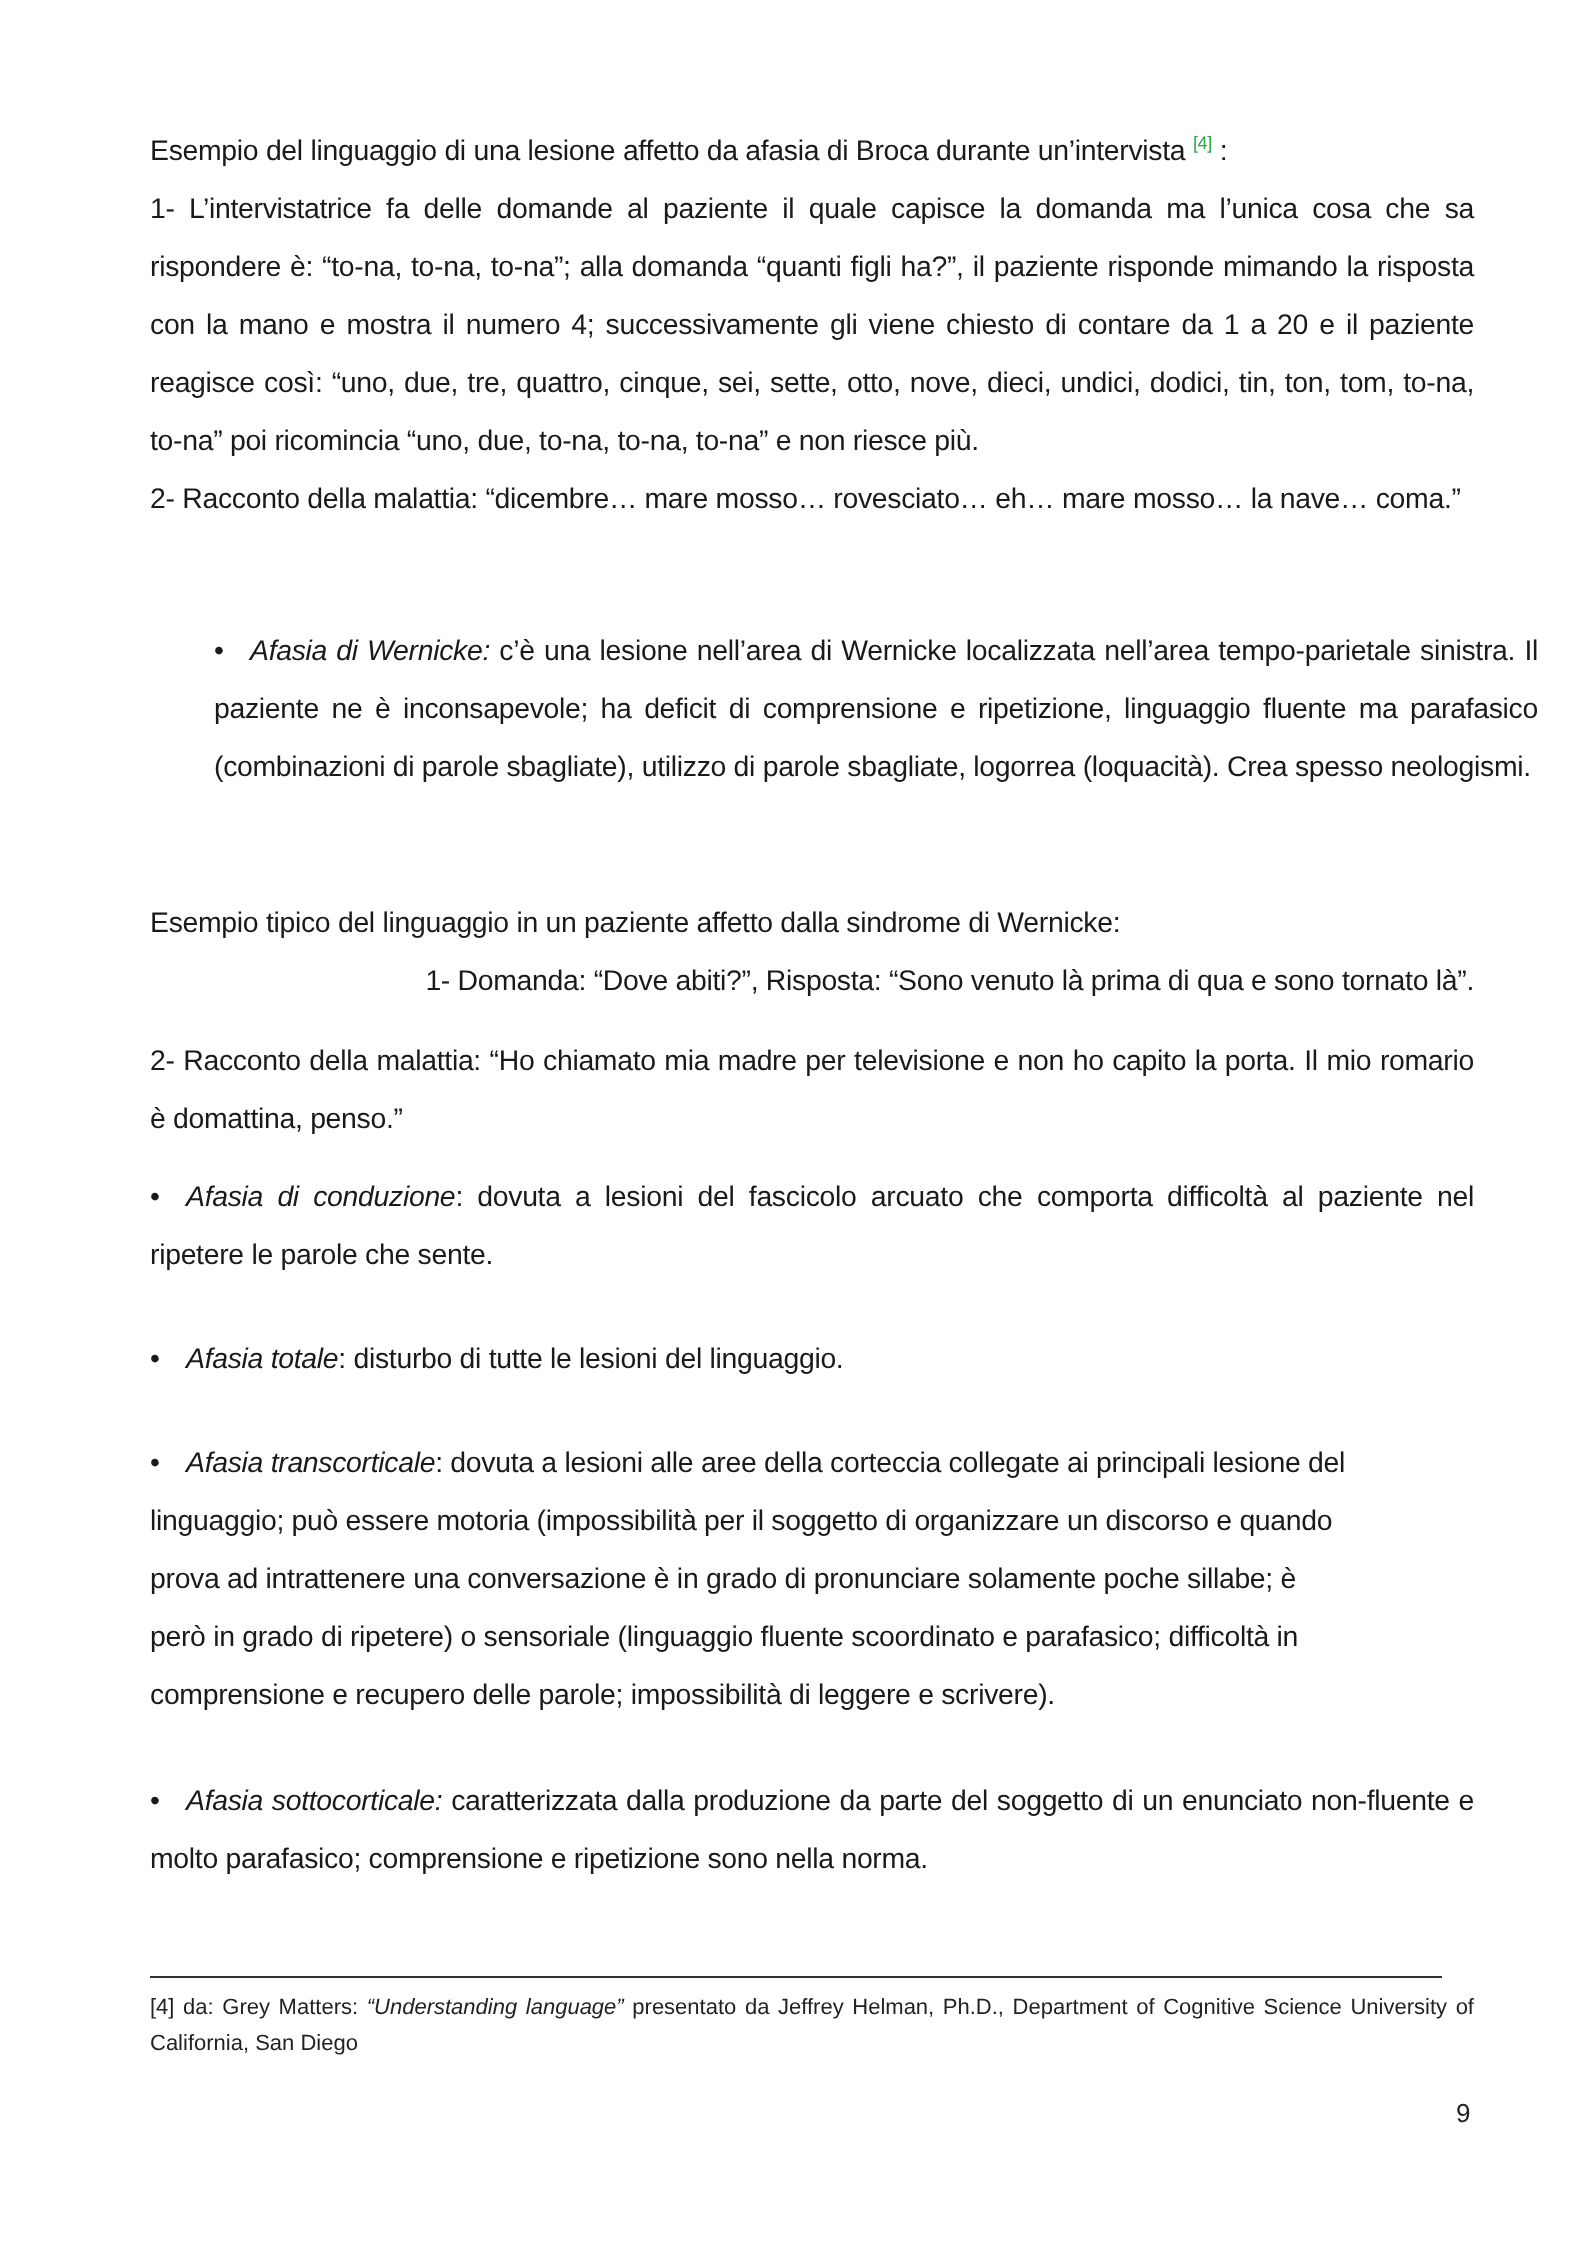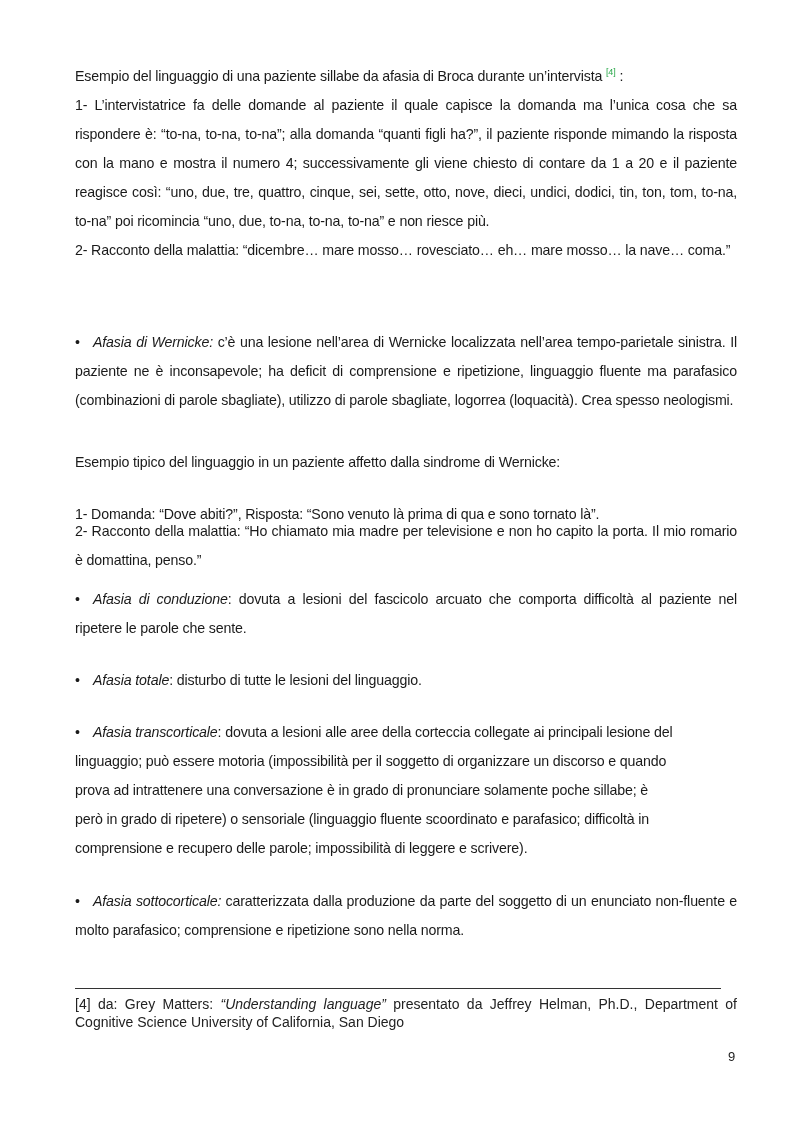--- a/index.html
+++ b/index.html
@@ -13,44 +13,44 @@
       font-size: 14.2px; line-height: 29px; text-align: justify;
       letter-spacing: -0.15px;
     }
     .p.left { text-align: left; }
     .it { font-style: italic; }
     .sup { color: #2aa84a; font-size: 9px; vertical-align: super; line-height: 0; }
     .bullet { display: inline-block; width: 18px; }
     .rule { position: absolute; left: 75px; top: 988px; width: 646px; height: 1px; background: #333; }
     .foot {
       position: absolute; left: 75px; top: 995px; width: 662px;
-      font-size: 14px; line-height: 18px; text-align: justify; color: #222;
+      font-size: 11px; line-height: 18px; text-align: justify; color: #222;
     }
     .pagenum { position: absolute; left: 728px; top: 1049px; font-size: 13px; color: #222; }
   </style>
 </head>
 <body>
 
 <div class="page">
 
   <div class="p" style="top:62px;">
-    <span>Esempio del linguaggio di una paziente sillabe da afasia di Broca durante un’intervista</span>
+    <span>Esempio del linguaggio di una lesione affetto da afasia di Broca durante un’intervista</span>
     <span class="sup">[4]</span>
     <span>:</span>
   </div>
 
   <div class="p" style="top:91px;">1- L’intervistatrice fa delle domande al paziente il quale capisce la domanda ma l’unica cosa che sa rispondere è: “to-na, to-na, to-na”; alla domanda “quanti figli ha?”, il paziente risponde mimando la risposta con la mano e mostra il numero 4; successivamente gli viene chiesto di contare da 1 a 20 e il paziente reagisce così: “uno, due, tre, quattro, cinque, sei, sette, otto, nove, dieci, undici, dodici, tin, ton, tom, to-na, to-na” poi ricomincia “uno, due, to-na, to-na, to-na” e non riesce più.</div>
   <div class="p" style="top:236px;">2- Racconto della malattia: “dicembre… mare mosso… rovesciato… eh… mare mosso… la nave… coma.”</div>
 
-  <div class="p" style="top:328px;">
+  <div class="p" style="top:312px;margin-left:32px;">
     <span class="bullet">•</span><span class="it">Afasia di Wernicke:</span><span> c’è una lesione nell’area di Wernicke localizzata nell’area tempo-parietale sinistra. Il paziente ne è inconsapevole; ha deficit di comprensione e ripetizione, linguaggio fluente ma parafasico (combinazioni di parole sbagliate), utilizzo di parole sbagliate, logorrea (loquacità). Crea spesso neologismi.</span>
   </div>
 
   <div class="p left" style="top:448px;">Esempio tipico del  linguaggio in un paziente affetto dalla sindrome di Wernicke:</div>
-  <div class="p left" style="top:500px;">1- Domanda: “Dove abiti?”, Risposta: “Sono venuto là prima di qua e sono tornato là”.</div>
+  <div class="p left" style="top:477px;text-align:right;">1- Domanda: “Dove abiti?”, Risposta: “Sono venuto là prima di qua e sono tornato là”.</div>
   <div class="p" style="top:506px;margin-top:11px;">2- Racconto della malattia: “Ho chiamato mia madre per televisione e non ho capito la porta. Il mio romario è domattina, penso.”</div>
 
   <div class="p" style="top:585px;">
     <span class="bullet">•</span><span class="it">Afasia di conduzione</span><span>: dovuta a lesioni del fascicolo arcuato che comporta difficoltà al paziente nel ripetere le parole che sente.</span>
   </div>
 
   <div class="p" style="top:666px;">
     <span class="bullet">•</span><span class="it">Afasia totale</span><span>: disturbo di tutte le lesioni del linguaggio.</span>
   </div>
 

